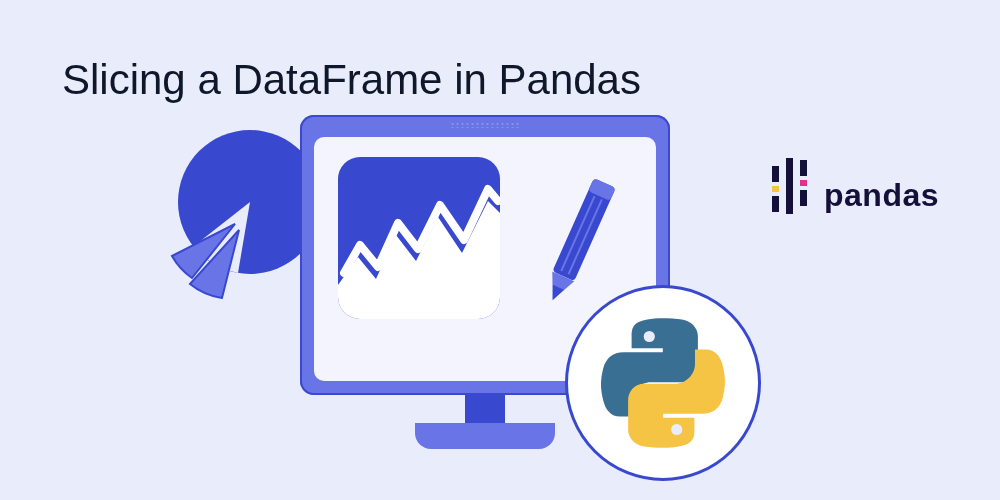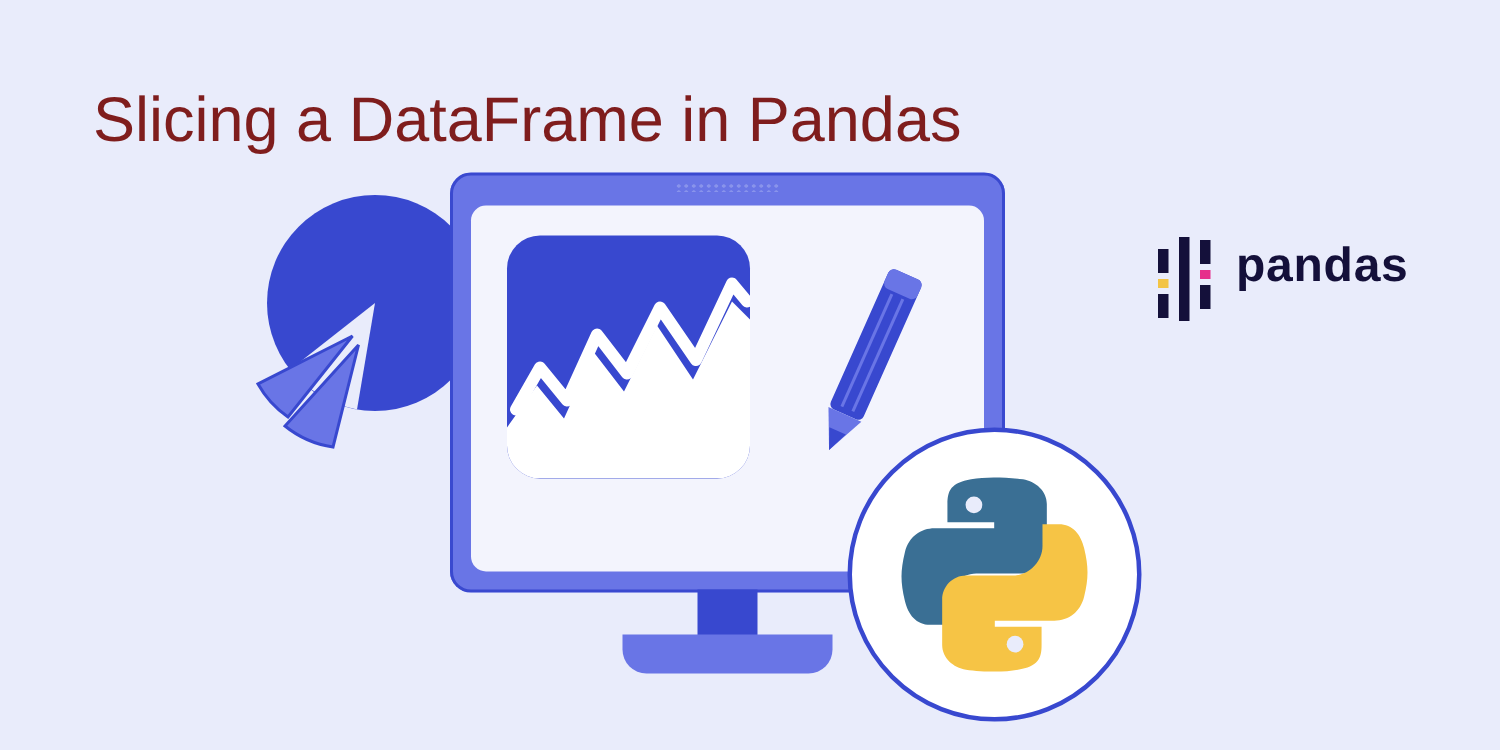--- a/index.html
+++ b/index.html
@@ -10,21 +10,21 @@
     font-family: "Helvetica Neue", Arial, sans-serif;
     position: relative;
     overflow: hidden;
   }
   .title {
     position: absolute;
     top: 28px;
     left: 62px;
     font-size: 42px;
     font-weight: 500;
-    color: #7f1d1d;
+    color: #0f172a;
   }
 
   
   .pie {
     position: absolute;
     left: 140px;
     top: 120px;
     width: 200px;
     height: 200px;
   }
@@ -115,21 +115,21 @@
     justify-content: center;
   }
   .python-badge svg { display: block; }
 
   
   .pandas {
     position: absolute;
     left: 770px;
     top: 158px;
     display: flex;
-    align-items: flex-start;
+    align-items: flex-end;
     gap: 14px;
   }
   .pandas-text {
     font-size: 32px;
     font-weight: 600;
     color: #14103a;
     letter-spacing: 0.5px;
   }
 </style>
 </head>

